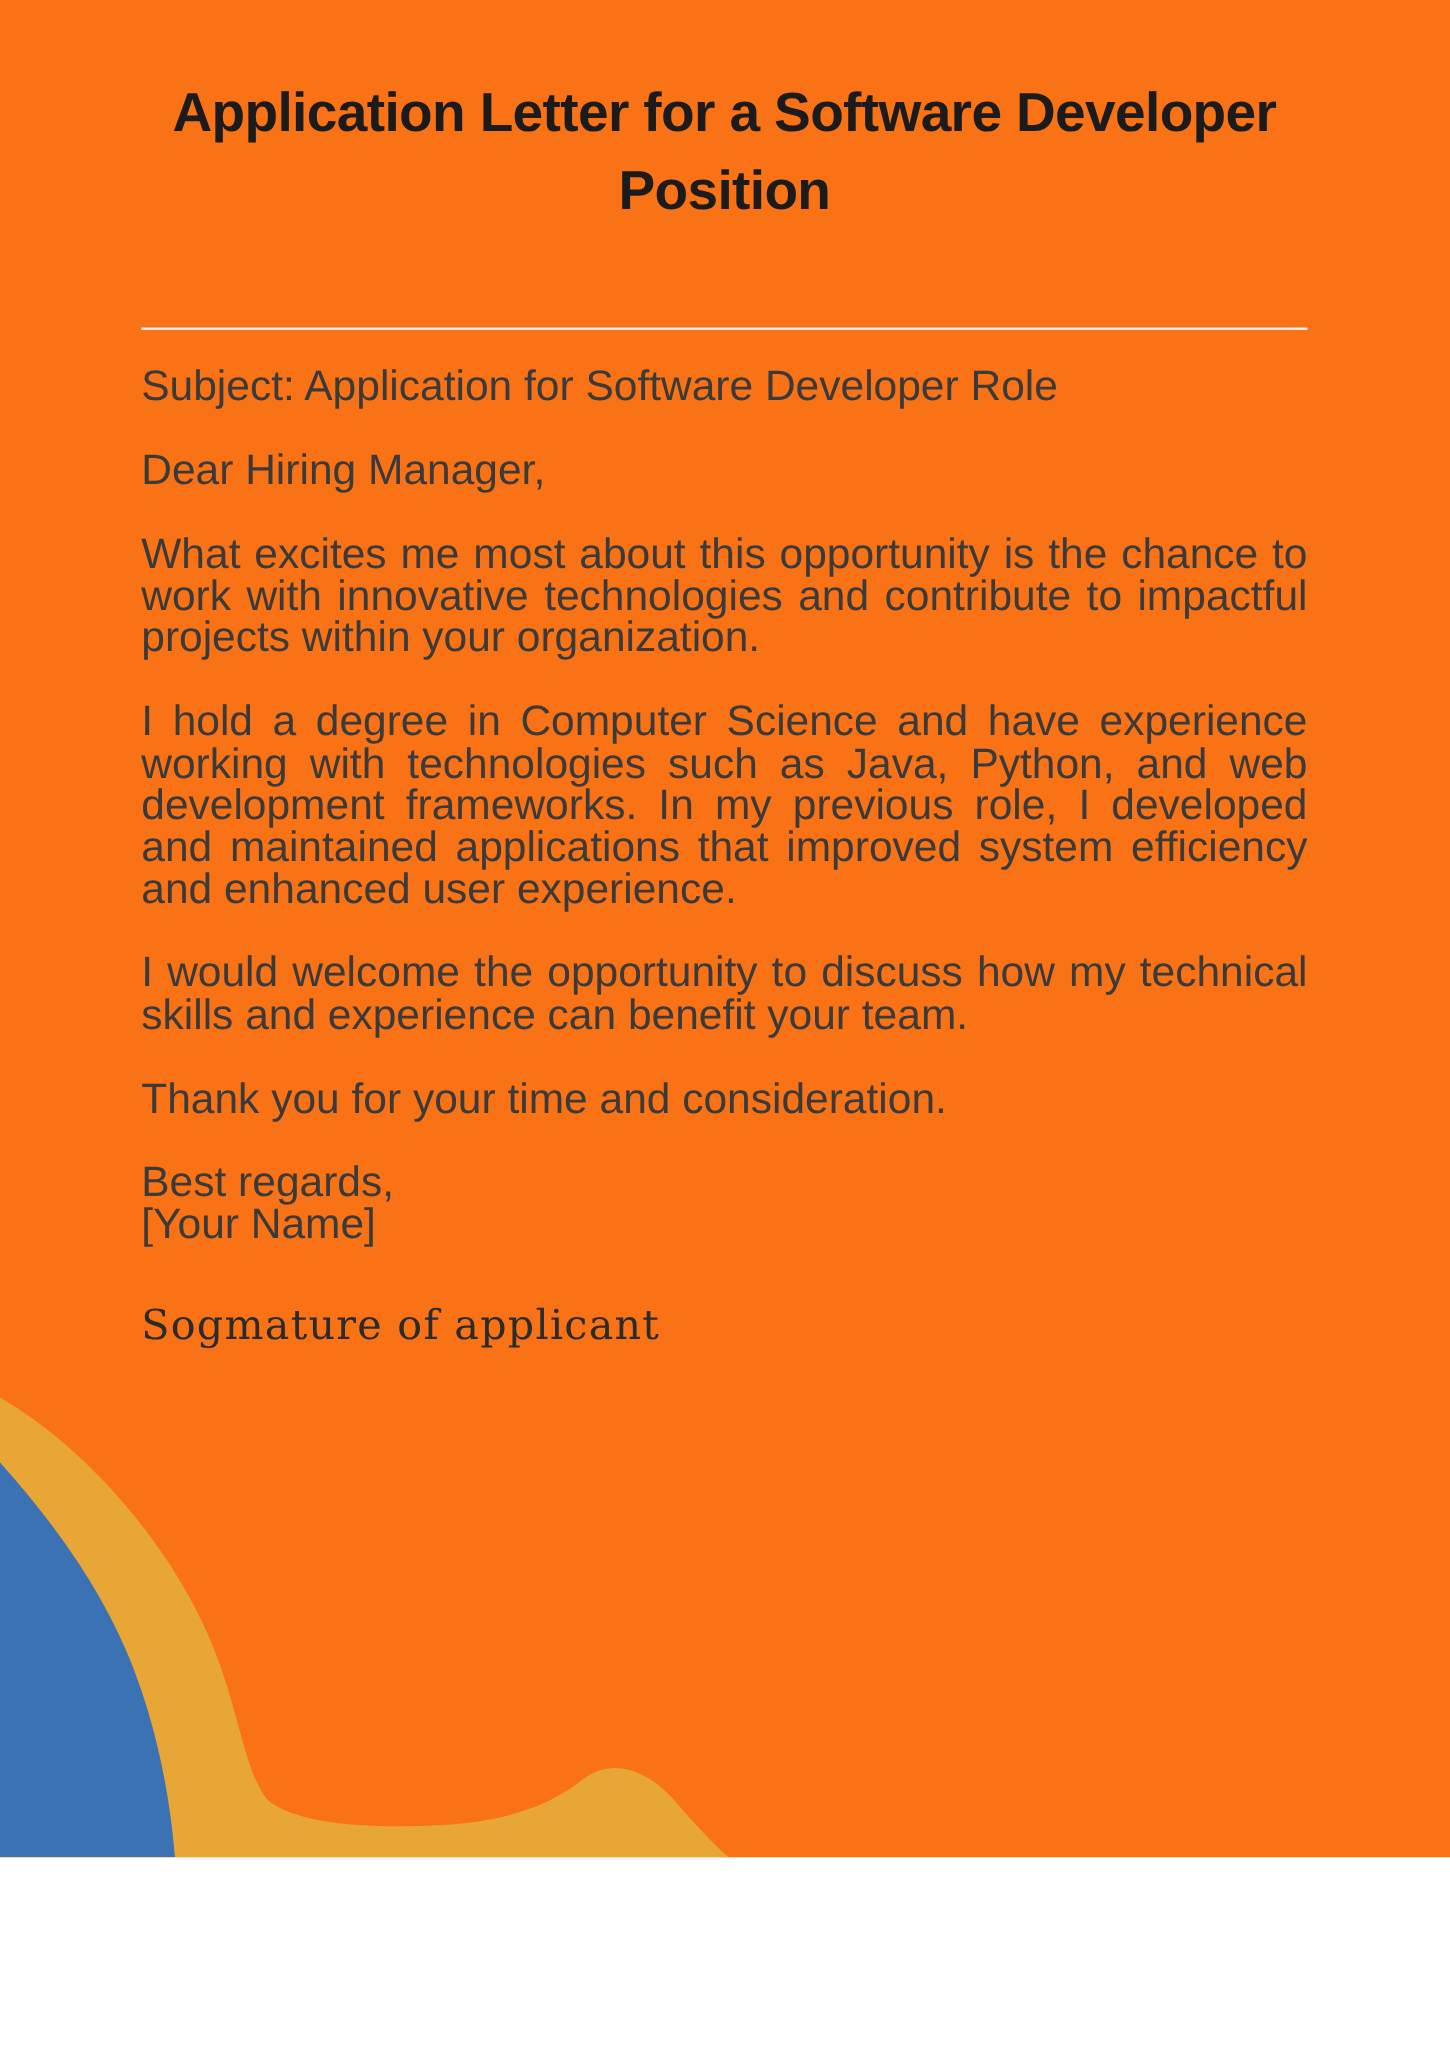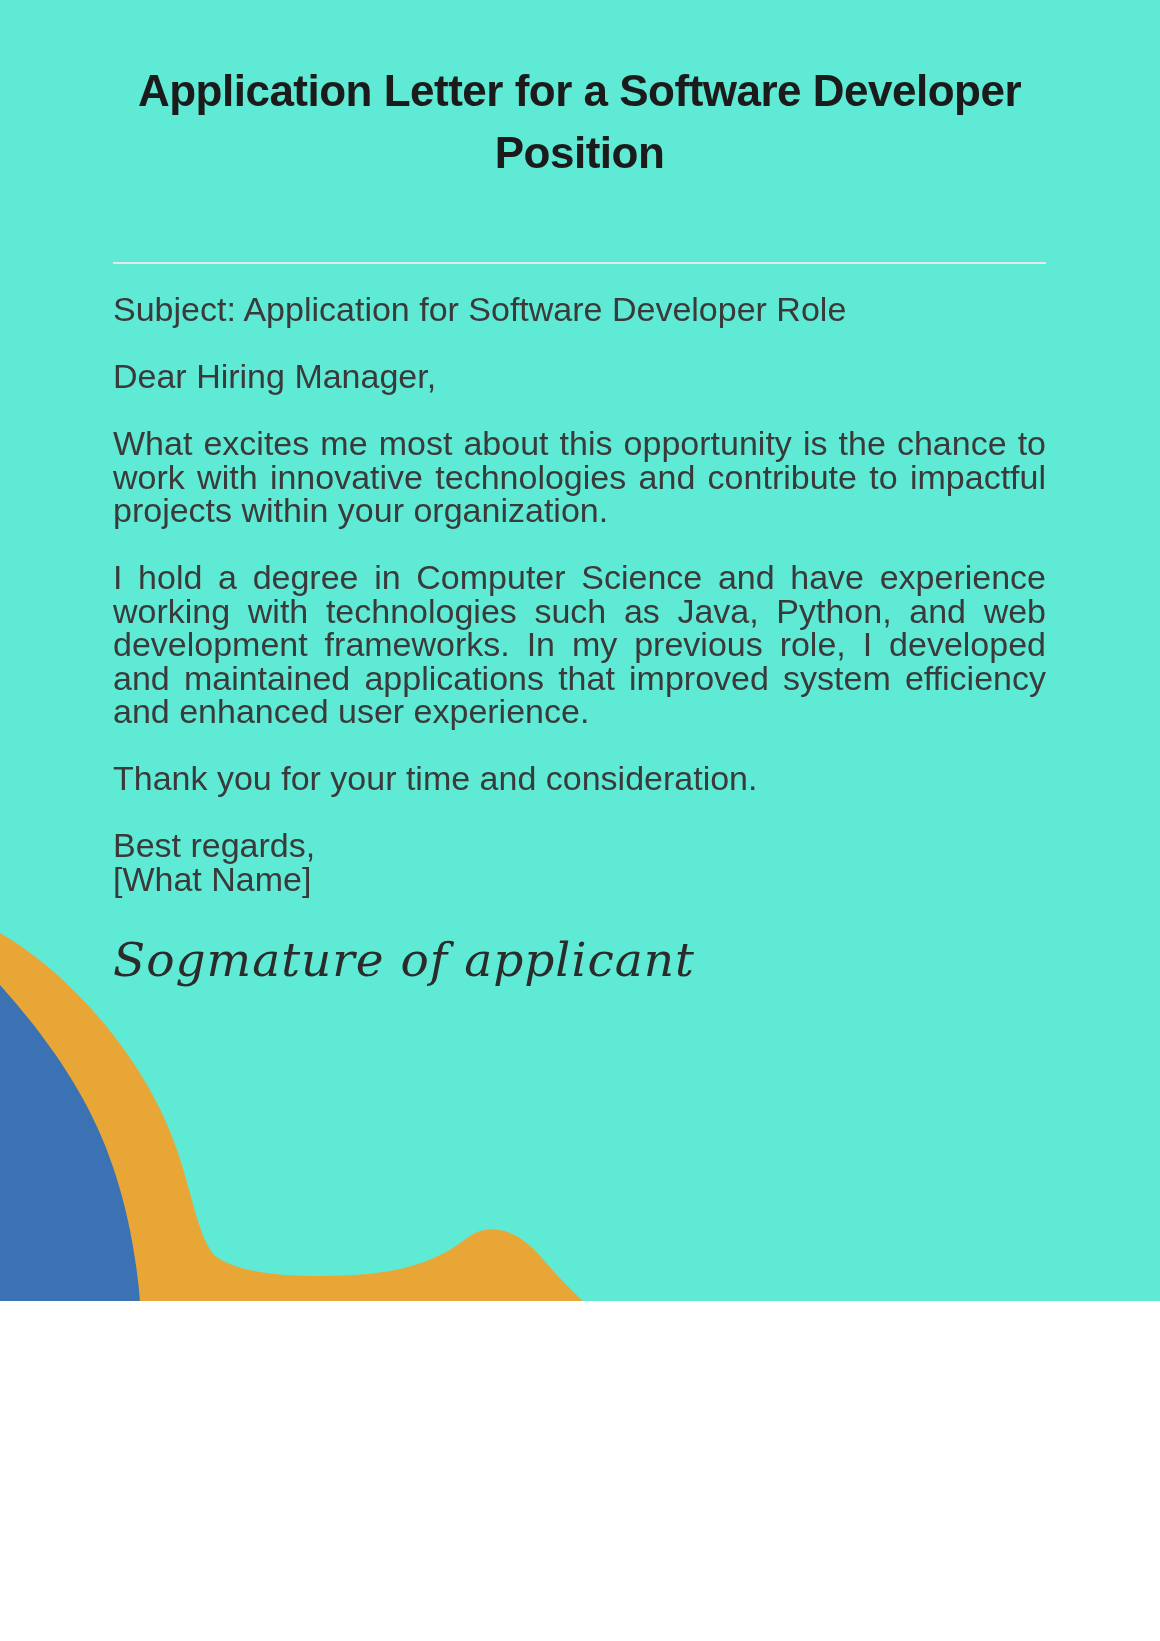--- a/index.html
+++ b/index.html
@@ -1,20 +1,20 @@
 <!DOCTYPE html>
 <html><head>
 <meta charset="utf-8">
 <style>
   html, body { margin: 0; padding: 0; background: #ffffff; }
   .page {
     position: relative;
     width: 1160px;
-    height: 1301px;
-    background: #5eead4;
+    height: 1486px;
+    background: #f97316;
     overflow: hidden;
     font-family: "Liberation Sans", sans-serif;
   }
   .content {
     position: relative;
     z-index: 2;
     padding: 60px 114px 0 113px;
   }
   .doc-title {
     margin: 0;
@@ -37,22 +37,21 @@
     line-height: 33.5px;
     color: #3a3a3a;
   }
   .subject { margin-top: 29px; }
   .para { text-align: justify; }
   .closing-block p { margin: 0; }
   .farewell { margin-top: 133px; margin-bottom: 0; }
   .signature {
     margin: 6px 0 0 0;
     font-family: "DejaVu Serif", serif;
-    font-style: italic;
-    font-size: 47px;
+    font-size: 33px;
     line-height: 60px;
     letter-spacing: 1px;
     color: #2b2b2b;
   }
   .decor {
     position: absolute;
     left: 0;
     bottom: 0;
     z-index: 1;
     display: block;
@@ -70,26 +69,27 @@
 
     <p class="block subject">Subject: Application for Software Developer Role</p>
 
     <p class="block">Dear Hiring Manager,</p>
 
 
     <p class="block para">What excites me most about this opportunity is the chance to work with innovative technologies and contribute to impactful projects within your organization.</p>
 
     <p class="block para">I hold a degree in Computer Science and have experience working with technologies such as Java, Python, and web development frameworks. In my previous role, I developed and maintained applications that improved system efficiency and enhanced user experience.</p>
 
+    <p class="block para">I would welcome the opportunity to discuss how my technical skills and experience can benefit your team.</p>
 
     <p class="block">Thank you for your time and consideration.</p>
 
     <div class="block closing-block">
       <p>Best regards,</p>
-      <p>[What Name]</p>
+      <p>[Your Name]</p>
     </div>
 
 
     <div class="signature">Sogmature of applicant</div>
 
   </div>
 
   <svg class="decor" width="700" height="400" viewBox="0 0 700 400" xmlns="http://www.w3.org/2000/svg">
     <path d="M0,32 C70,72 148,160 178,252 C194,300 198,334 214,354
              C238,374 298,377 354,374 C410,371 443,356 467,337

